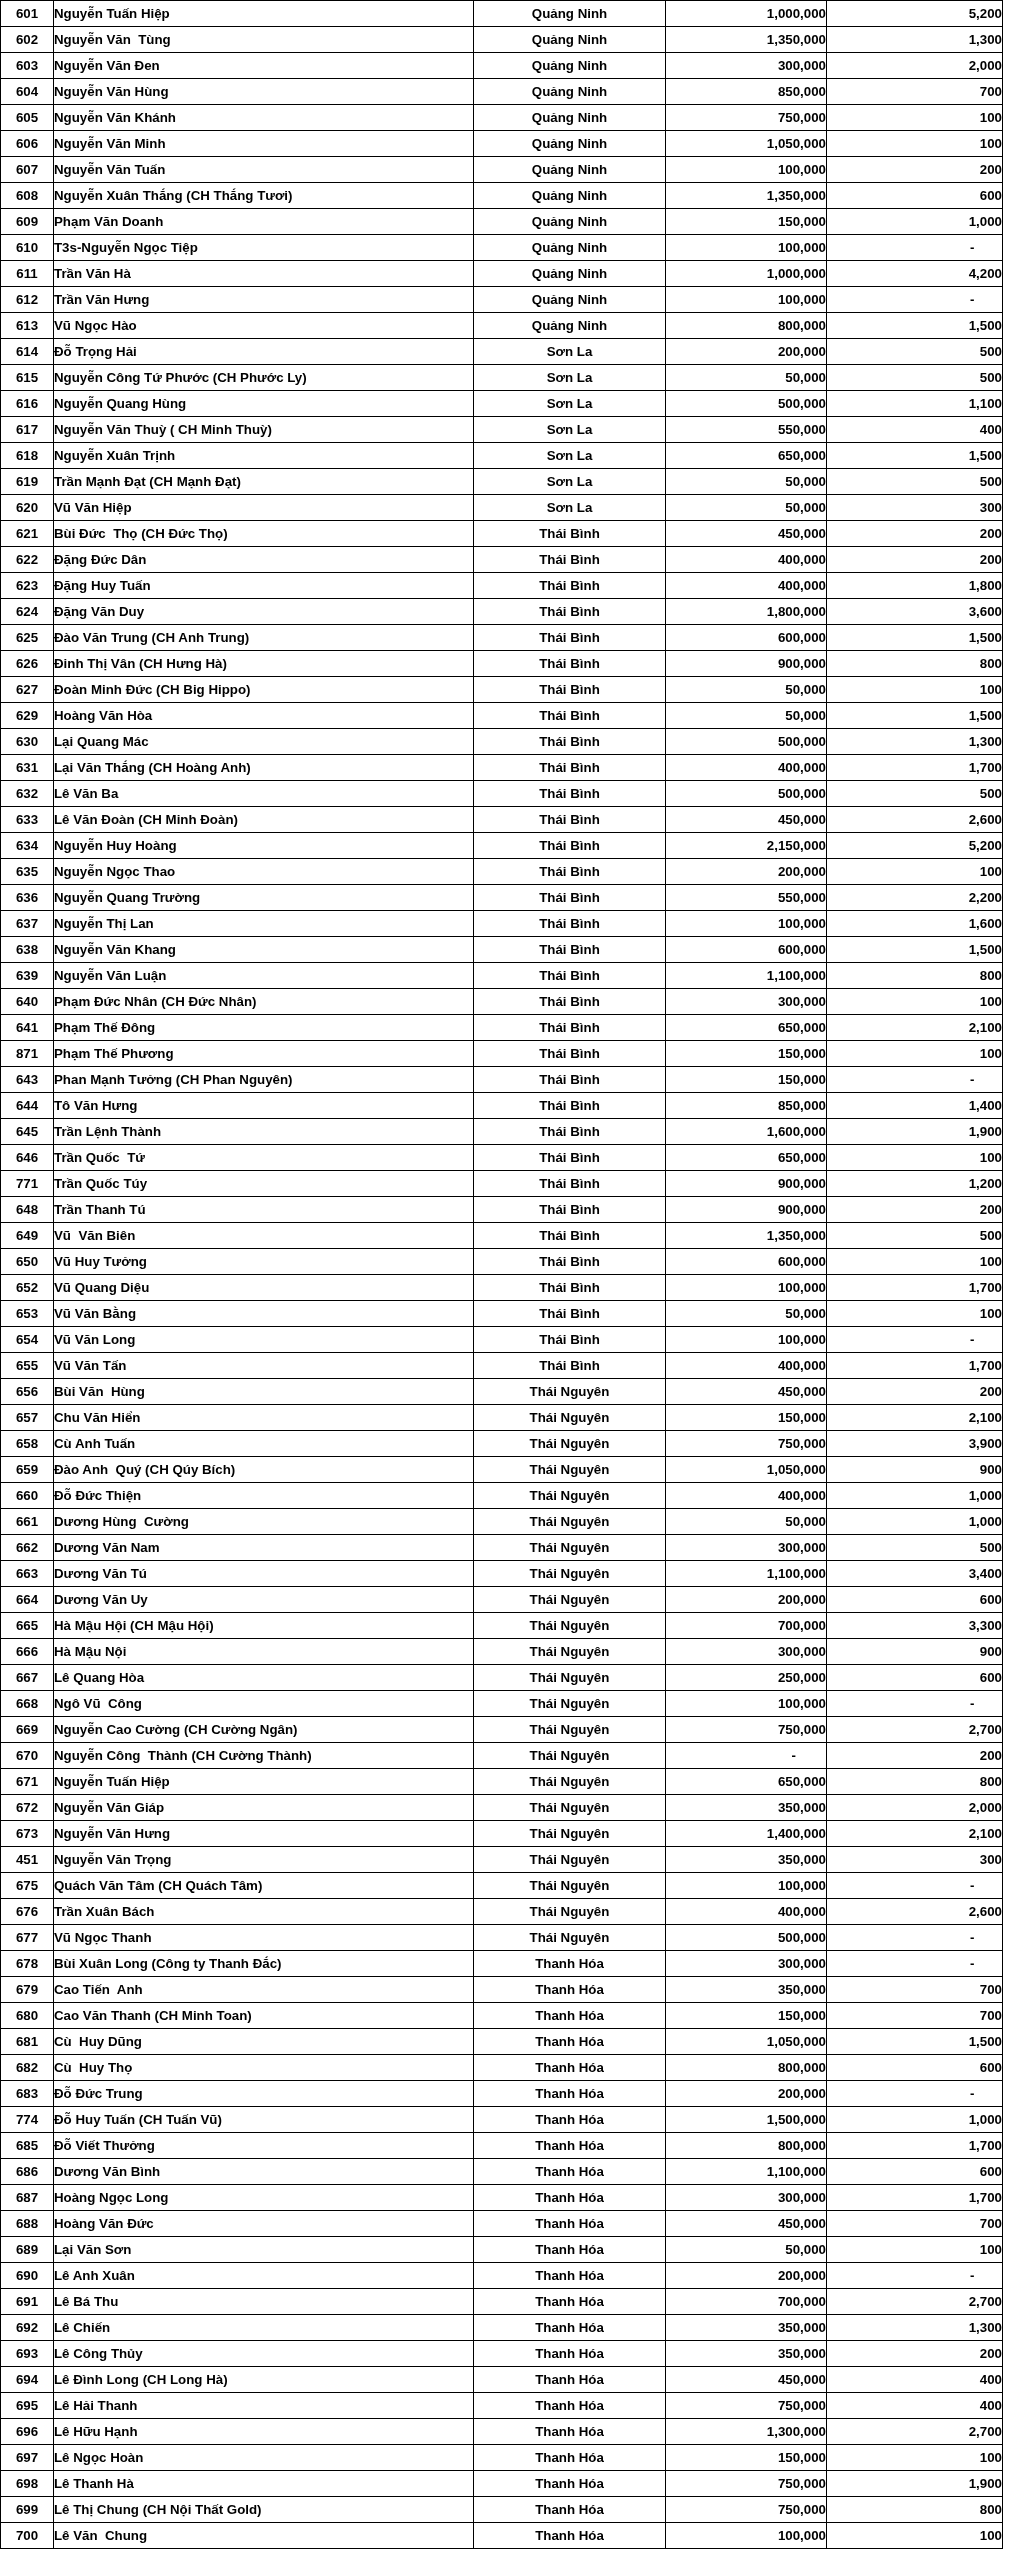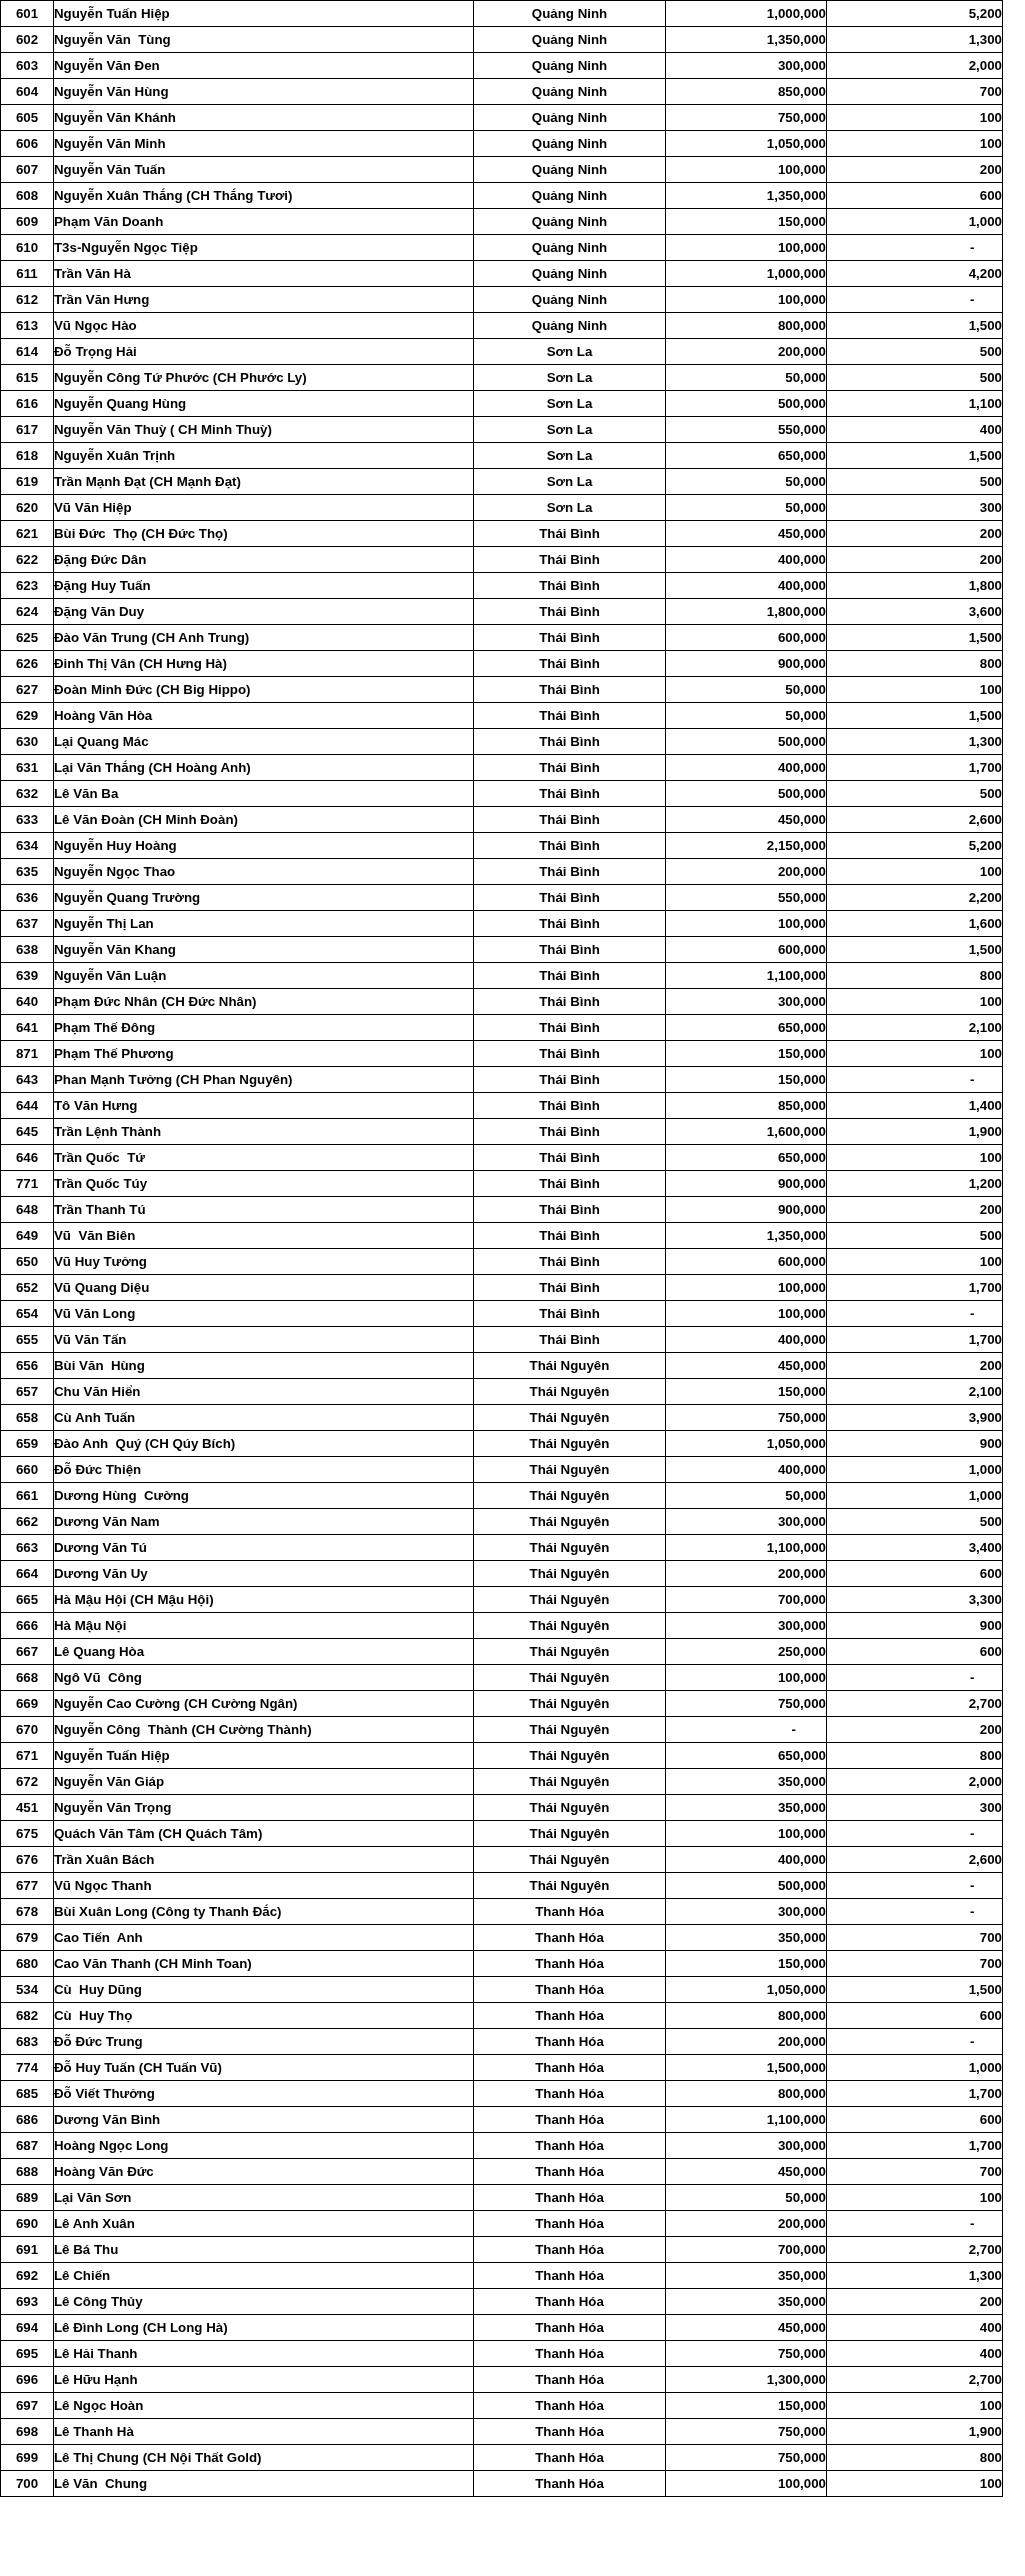--- a/index.html
+++ b/index.html
@@ -410,20 +410,27 @@
         <td class="col-amt2">100</td>
       </tr>
       <tr>
         <td class="col-no">652</td>
         <td class="col-name">Vũ Quang Diệu</td>
         <td class="col-province">Thái Bình</td>
         <td class="col-amt1">100,000</td>
         <td class="col-amt2">1,700</td>
       </tr>
       <tr>
+        <td class="col-no">653</td>
+        <td class="col-name">Vũ Văn Bằng</td>
+        <td class="col-province">Thái Bình</td>
+        <td class="col-amt1">50,000</td>
+        <td class="col-amt2">100</td>
+      </tr>
+      <tr>
         <td class="col-no">654</td>
         <td class="col-name">Vũ Văn Long</td>
         <td class="col-province">Thái Bình</td>
         <td class="col-amt1">100,000</td>
         <td class="col-amt2 dash">-</td>
       </tr>
       <tr>
         <td class="col-no">655</td>
         <td class="col-name">Vũ Văn Tấn</td>
         <td class="col-province">Thái Bình</td>
@@ -543,20 +550,27 @@
         <td class="col-amt2">800</td>
       </tr>
       <tr>
         <td class="col-no">672</td>
         <td class="col-name">Nguyễn Văn Giáp</td>
         <td class="col-province">Thái Nguyên</td>
         <td class="col-amt1">350,000</td>
         <td class="col-amt2">2,000</td>
       </tr>
       <tr>
+        <td class="col-no">673</td>
+        <td class="col-name">Nguyễn Văn Hưng</td>
+        <td class="col-province">Thái Nguyên</td>
+        <td class="col-amt1">1,400,000</td>
+        <td class="col-amt2">2,100</td>
+      </tr>
+      <tr>
         <td class="col-no">451</td>
         <td class="col-name">Nguyễn Văn Trọng</td>
         <td class="col-province">Thái Nguyên</td>
         <td class="col-amt1">350,000</td>
         <td class="col-amt2">300</td>
       </tr>
       <tr>
         <td class="col-no">675</td>
         <td class="col-name">Quách Văn Tâm (CH Quách Tâm)</td>
         <td class="col-province">Thái Nguyên</td>
@@ -592,21 +606,21 @@
         <td class="col-amt2">700</td>
       </tr>
       <tr>
         <td class="col-no">680</td>
         <td class="col-name">Cao Văn Thanh (CH Minh Toan)</td>
         <td class="col-province">Thanh Hóa</td>
         <td class="col-amt1">150,000</td>
         <td class="col-amt2">700</td>
       </tr>
       <tr>
-        <td class="col-no">534</td>
+        <td class="col-no">681</td>
         <td class="col-name">Cù  Huy Dũng</td>
         <td class="col-province">Thanh Hóa</td>
         <td class="col-amt1">1,050,000</td>
         <td class="col-amt2">1,500</td>
       </tr>
       <tr>
         <td class="col-no">682</td>
         <td class="col-name">Cù  Huy Thọ</td>
         <td class="col-province">Thanh Hóa</td>
         <td class="col-amt1">800,000</td>

